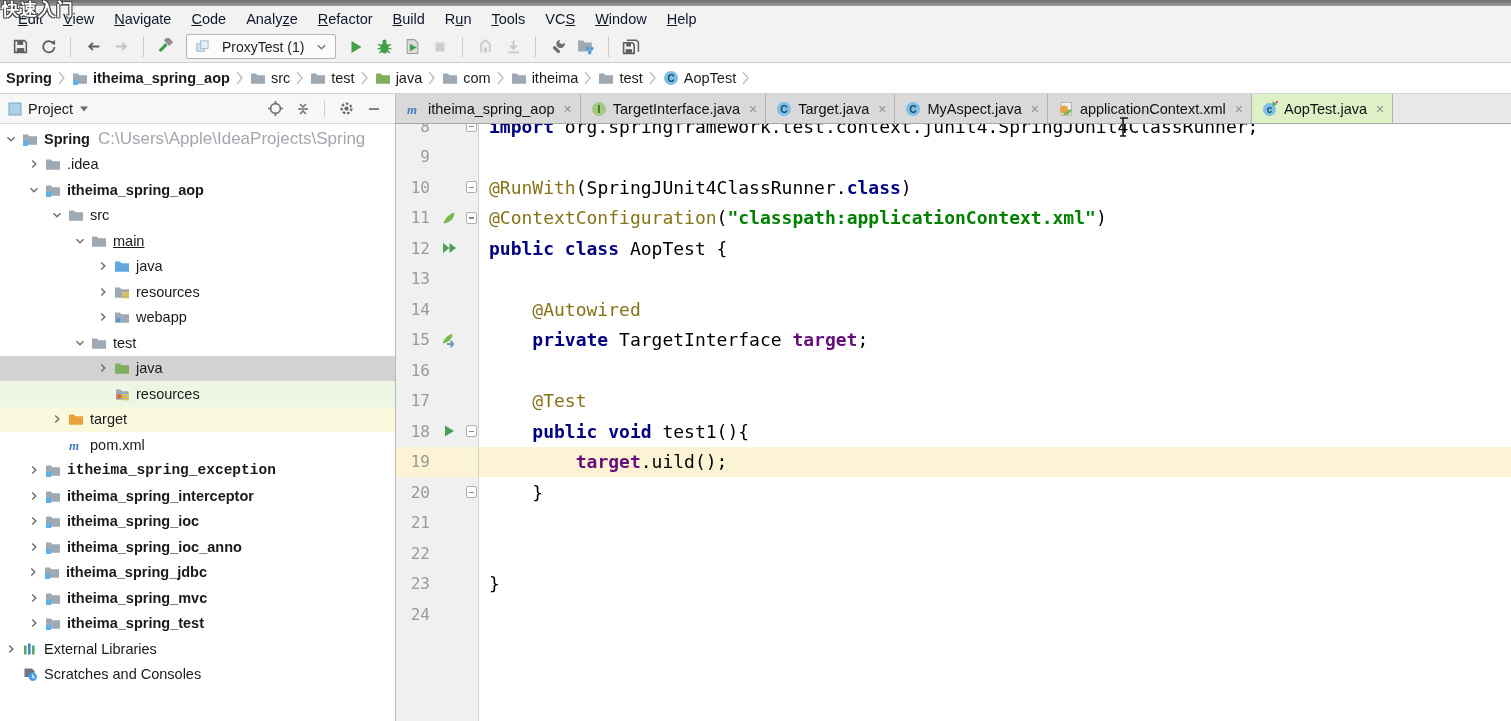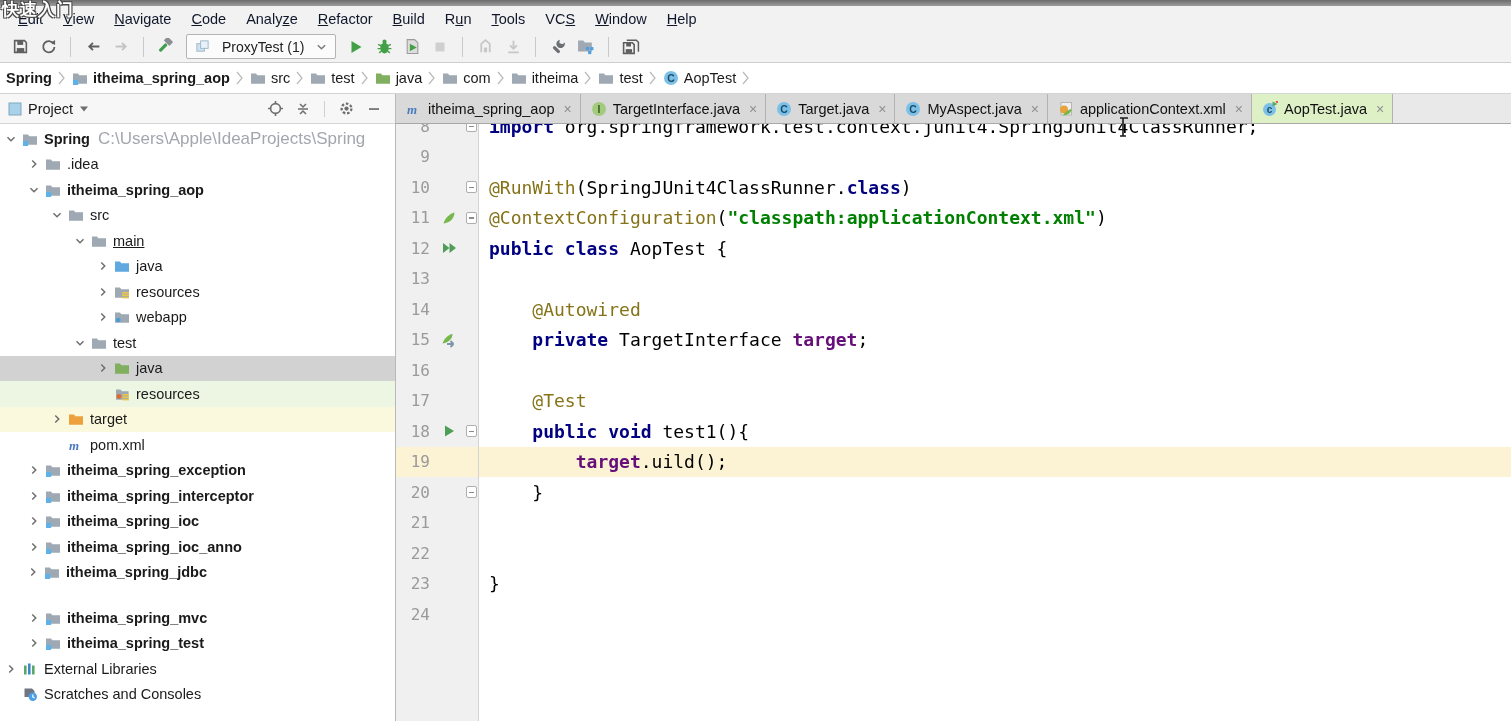--- a/index.html
+++ b/index.html
@@ -581,91 +581,91 @@
           </div>
           <div class="tree-row" style="padding-left: 48px;">
             <span class="tw-chevron"></span>
             <span class="tw-icon">
               <svg width="16" height="16" viewBox="0 0 16 16">
                 <text x="1" y="12.5" font-size="13" font-style="italic" font-weight="bold" fill="#4B7CBE" font-family="Liberation Serif,serif">m</text>
               </svg>
             </span>
             <span class="tw-label">pom.xml</span>
           </div>
+          <div class="tree-row" style="padding-left: 25px; font-family: Liberation Mono, monospace;">
+            <span class="tw-chevron">
+              <svg width="14" height="14" viewBox="0 0 16 16">
+                <path d="M6,4 l4,4 -4,4" stroke="#6e6e6e" stroke-width="1.7" fill="none"></path>
+              </svg>
+            </span>
+            <span class="tw-icon">
+              <svg width="16" height="16" viewBox="0 0 16 16">
+                <path d="M1,13.7 V3.4 h4.9 l1.5,1.9 h7.6 v8.4 z" fill="#9FA9B3"></path>
+                <rect x="1" y="9.8" width="5.2" height="5.2" fill="#5FB2E8"></rect>
+              </svg>
+            </span>
+            <span class="tw-label bold">itheima_spring_exception</span>
+          </div>
           <div class="tree-row" style="padding-left: 25px;">
             <span class="tw-chevron">
               <svg width="14" height="14" viewBox="0 0 16 16">
                 <path d="M6,4 l4,4 -4,4" stroke="#6e6e6e" stroke-width="1.7" fill="none"></path>
               </svg>
             </span>
             <span class="tw-icon">
               <svg width="16" height="16" viewBox="0 0 16 16">
                 <path d="M1,13.7 V3.4 h4.9 l1.5,1.9 h7.6 v8.4 z" fill="#9FA9B3"></path>
                 <rect x="1" y="9.8" width="5.2" height="5.2" fill="#5FB2E8"></rect>
               </svg>
             </span>
-            <span class="tw-label bold">itheima_spring_exception</span>
+            <span class="tw-label bold">itheima_spring_interceptor</span>
           </div>
           <div class="tree-row" style="padding-left: 25px;">
             <span class="tw-chevron">
               <svg width="14" height="14" viewBox="0 0 16 16">
                 <path d="M6,4 l4,4 -4,4" stroke="#6e6e6e" stroke-width="1.7" fill="none"></path>
               </svg>
             </span>
             <span class="tw-icon">
               <svg width="16" height="16" viewBox="0 0 16 16">
                 <path d="M1,13.7 V3.4 h4.9 l1.5,1.9 h7.6 v8.4 z" fill="#9FA9B3"></path>
                 <rect x="1" y="9.8" width="5.2" height="5.2" fill="#5FB2E8"></rect>
               </svg>
             </span>
-            <span class="tw-label bold">itheima_spring_interceptor</span>
+            <span class="tw-label bold">itheima_spring_ioc</span>
           </div>
           <div class="tree-row" style="padding-left: 25px;">
             <span class="tw-chevron">
               <svg width="14" height="14" viewBox="0 0 16 16">
                 <path d="M6,4 l4,4 -4,4" stroke="#6e6e6e" stroke-width="1.7" fill="none"></path>
               </svg>
             </span>
             <span class="tw-icon">
               <svg width="16" height="16" viewBox="0 0 16 16">
                 <path d="M1,13.7 V3.4 h4.9 l1.5,1.9 h7.6 v8.4 z" fill="#9FA9B3"></path>
                 <rect x="1" y="9.8" width="5.2" height="5.2" fill="#5FB2E8"></rect>
               </svg>
             </span>
-            <span class="tw-label bold">itheima_spring_ioc</span>
+            <span class="tw-label bold">itheima_spring_ioc_anno</span>
+          </div>
+          <div class="tree-row" style="padding-left: 24px;">
+            <span class="tw-chevron">
+              <svg width="14" height="14" viewBox="0 0 16 16">
+                <path d="M6,4 l4,4 -4,4" stroke="#6e6e6e" stroke-width="1.7" fill="none"></path>
+              </svg>
+            </span>
+            <span class="tw-icon">
+              <svg width="16" height="16" viewBox="0 0 16 16">
+                <path d="M1,13.7 V3.4 h4.9 l1.5,1.9 h7.6 v8.4 z" fill="#9FA9B3"></path>
+                <rect x="1" y="9.8" width="5.2" height="5.2" fill="#5FB2E8"></rect>
+              </svg>
+            </span>
+            <span class="tw-label bold">itheima_spring_jdbc</span>
           </div>
           <div class="tree-row" style="padding-left: 25px;">
-            <span class="tw-chevron">
-              <svg width="14" height="14" viewBox="0 0 16 16">
-                <path d="M6,4 l4,4 -4,4" stroke="#6e6e6e" stroke-width="1.7" fill="none"></path>
-              </svg>
-            </span>
-            <span class="tw-icon">
-              <svg width="16" height="16" viewBox="0 0 16 16">
-                <path d="M1,13.7 V3.4 h4.9 l1.5,1.9 h7.6 v8.4 z" fill="#9FA9B3"></path>
-                <rect x="1" y="9.8" width="5.2" height="5.2" fill="#5FB2E8"></rect>
-              </svg>
-            </span>
-            <span class="tw-label bold">itheima_spring_ioc_anno</span>
-          </div>
-          <div class="tree-row" style="padding-left: 24px;">
-            <span class="tw-chevron">
-              <svg width="14" height="14" viewBox="0 0 16 16">
-                <path d="M6,4 l4,4 -4,4" stroke="#6e6e6e" stroke-width="1.7" fill="none"></path>
-              </svg>
-            </span>
-            <span class="tw-icon">
-              <svg width="16" height="16" viewBox="0 0 16 16">
-                <path d="M1,13.7 V3.4 h4.9 l1.5,1.9 h7.6 v8.4 z" fill="#9FA9B3"></path>
-                <rect x="1" y="9.8" width="5.2" height="5.2" fill="#5FB2E8"></rect>
-              </svg>
-            </span>
-            <span class="tw-label bold">itheima_spring_jdbc</span>
-          </div>
-          <div class="tree-row" style="padding-left: 25px; margin-top: 20px;">
             <span class="tw-chevron">
               <svg width="14" height="14" viewBox="0 0 16 16">
                 <path d="M6,4 l4,4 -4,4" stroke="#6e6e6e" stroke-width="1.7" fill="none"></path>
               </svg>
             </span>
             <span class="tw-icon">
               <svg width="16" height="16" viewBox="0 0 16 16">
                 <path d="M1,13.7 V3.4 h4.9 l1.5,1.9 h7.6 v8.4 z" fill="#9FA9B3"></path>
                 <rect x="1" y="9.8" width="5.2" height="5.2" fill="#5FB2E8"></rect>
               </svg>

